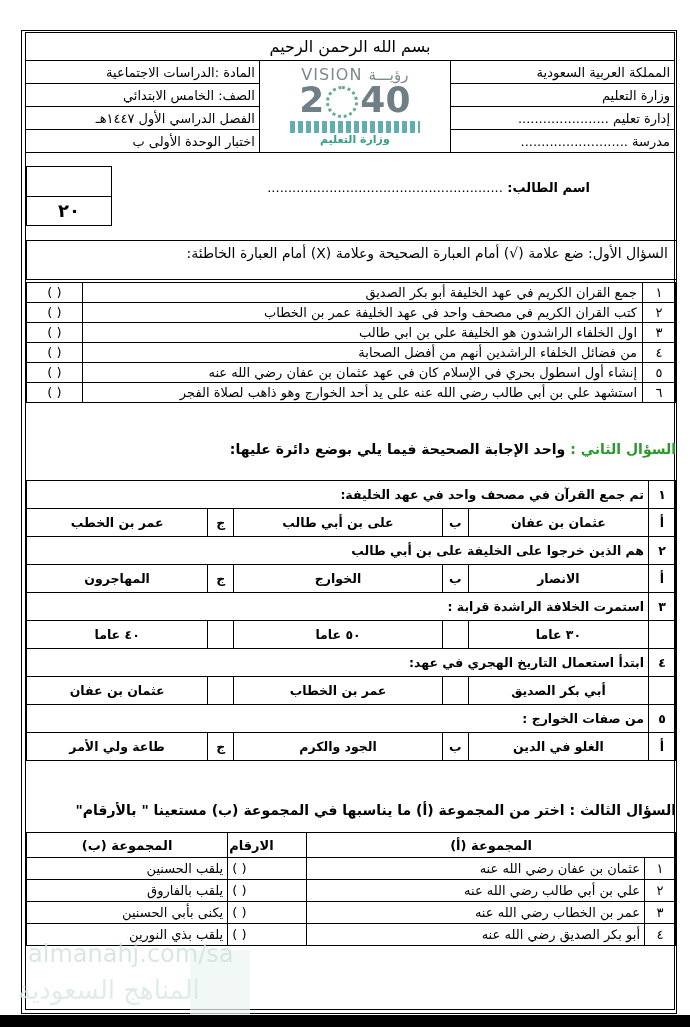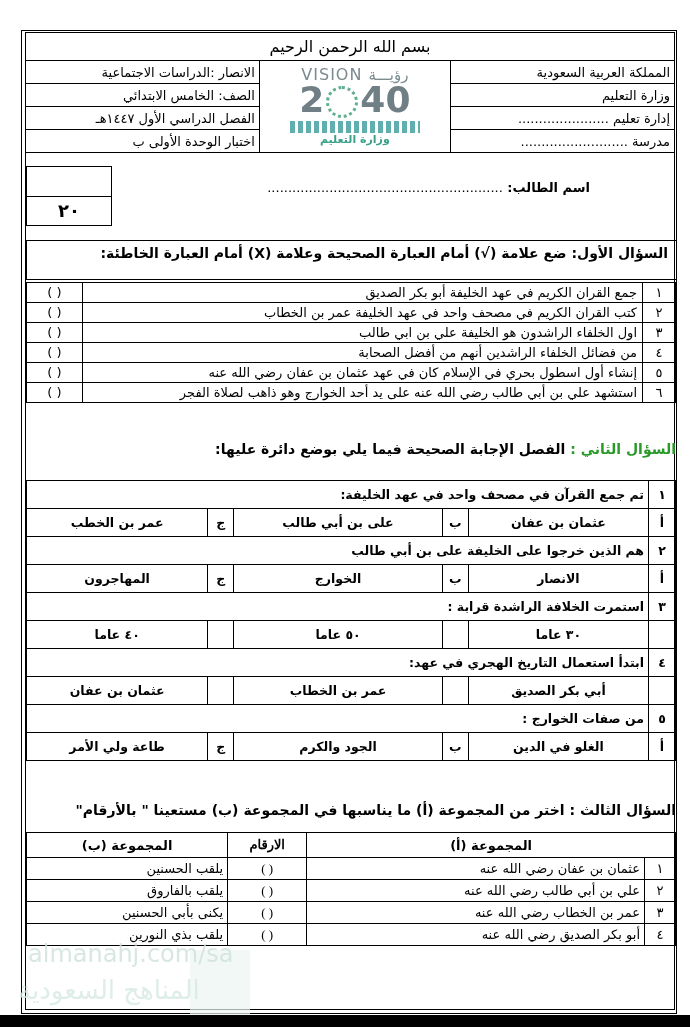--- a/index.html
+++ b/index.html
@@ -30,41 +30,41 @@
   
   .score { position: absolute; left: 26px; top: 166px; width: 84px; height: 58px; border: 1px solid #000; }
   .score .top { height: 29px; border-bottom: 1px solid #000; }
   .score .val { text-align: center; font-weight: bold; font-size: 18px; line-height: 28px; }
 
   .student { position: absolute; right: 100px; top: 180px; font-weight: bold; font-size: 13px; }
   .student .dots { font-weight: normal; }
 
   .q1head {
     position: absolute; left: 26px; top: 240px; width: 650px; height: 40px; box-sizing: border-box;
-    border: 1px solid #000; border-right: none; font-weight: bold; font-size: 14px; padding: 4px 8px 0 0;
+    border: 1px solid #000; border-right: none; font-weight: normal; font-size: 14px; padding: 4px 8px 0 0;
   }
   .q1 { position: absolute; left: 26px; top: 282px; width: 650px; }
   .q1 td { height: 19px; font-size: 13px; padding: 0 5px; }
   .q1 .num { width: 22px; text-align: center; }
   .q1 .par { width: 45px; text-align: center; direction: ltr; letter-spacing: 0; }
 
   .q2title { position: absolute; right: 14px; top: 441px; font-weight: bold; font-size: 14px; }
   .q2title .lbl { color: #2a9a2a; }
   .q2 { position: absolute; left: 26px; top: 480px; width: 650px; font-weight: bold; }
   .q2 td { font-size: 12.5px; height: 27px; }
   .q2 .num { width: 18px; text-align: center; }
   .q2 .opt { text-align: center; }
   .q2 .let { width: 17px; text-align: center; }
 
   .q3title { position: absolute; right: 14px; top: 802px; font-weight: bold; font-size: 14px; }
   .q3 { position: absolute; left: 26px; top: 832px; width: 650px; }
   .q3 td { font-size: 13px; height: 21px; }
   .q3 th { border: 1px solid #000; font-size: 13px; font-weight: bold; height: 22px; }
   .q3 .num { width: 22px; text-align: center; }
-  .q3 .par { width: 70px; text-align: center; direction: ltr; font-family: Liberation Serif, serif; }
+  .q3 .par { width: 70px; text-align: left; direction: ltr; }
 
   .wm { position: absolute; left: 28px; top: 940px; color: #cfe2dc; font-size: 24px; opacity: .8; }
   .wm2 { position: absolute; left: 18px; top: 975px; color: #d6e9e3; font-size: 26px; opacity: .8; }
   .wmbox { position: absolute; left: 190px; top: 950px; width: 60px; height: 70px; background: #edf5f2; opacity: .7; }
 </style>
 </head>
 <body>
 
 <div class="page"></div>
 <div class="page-inner"></div>
@@ -82,21 +82,21 @@
           <span>VISION</span>
           <span style="font-size:15px;">رؤيـــة</span>
         </div>
         <div style="position:absolute;top:18px;left:0;right:0;text-align:center;direction:ltr;font-size:36px;font-weight:bold;color:#6f7f85;line-height:38px;">
           <span>2</span><span style="display:inline-block;width:26px;height:26px;border-radius:50%;border:3px dotted #5fae8e;vertical-align:middle;margin:0 2px;"></span><span>40</span>
         </div>
         <div style="position:absolute;top:58px;left:30px;right:30px;height:12px;background:repeating-linear-gradient(90deg,#3a9a9a 0 5px,transparent 5px 8px);opacity:.8;"></div>
         <div style="position:absolute;top:70px;left:0;right:0;text-align:center;font-size:11px;font-weight:bold;color:#3aa08a;">وزارة التعليم</div>
       </div>
     </td>
-    <td>الانصار :الدراسات الاجتماعية</td>
+    <td>المادة :الدراسات الاجتماعية</td>
   </tr>
   <tr>
     <td>وزارة التعليم</td>
     <td>الصف: الخامس الابتدائي</td>
   </tr>
   <tr>
     <td>إدارة تعليم ......................</td>
     <td>الفصل الدراسي الأول ١٤٤٧هـ</td>
   </tr>
   <tr>
@@ -146,21 +146,21 @@
       </tr>
       <tr>
         <td class="num">٦</td>
         <td>استشهد علي بن أبي طالب رضي الله عنه على يد أحد الخوارج وهو ذاهب لصلاة الفجر</td>
         <td class="par">(      )</td>
       </tr>
     </tbody>
 </table>
 
 <div class="q2title rtl">
-  <span class="lbl">السؤال الثاني :</span><span> الفصل الإجابة الصحيحة فيما يلي بوضع دائرة عليها:</span>
+  <span class="lbl">السؤال الثاني :</span><span> واحد الإجابة الصحيحة فيما يلي بوضع دائرة عليها:</span>
 </div>
 <table class="q2 rtl">
   <tbody id="q2-body">
       <tr>
         <td class="num">١</td>
         <td colspan="5">تم جمع القرآن في مصحف واحد في عهد الخليفة:</td>
       </tr>
       <tr>
         <td class="num">أ</td>
         <td class="opt">عثمان بن عفان</td>

